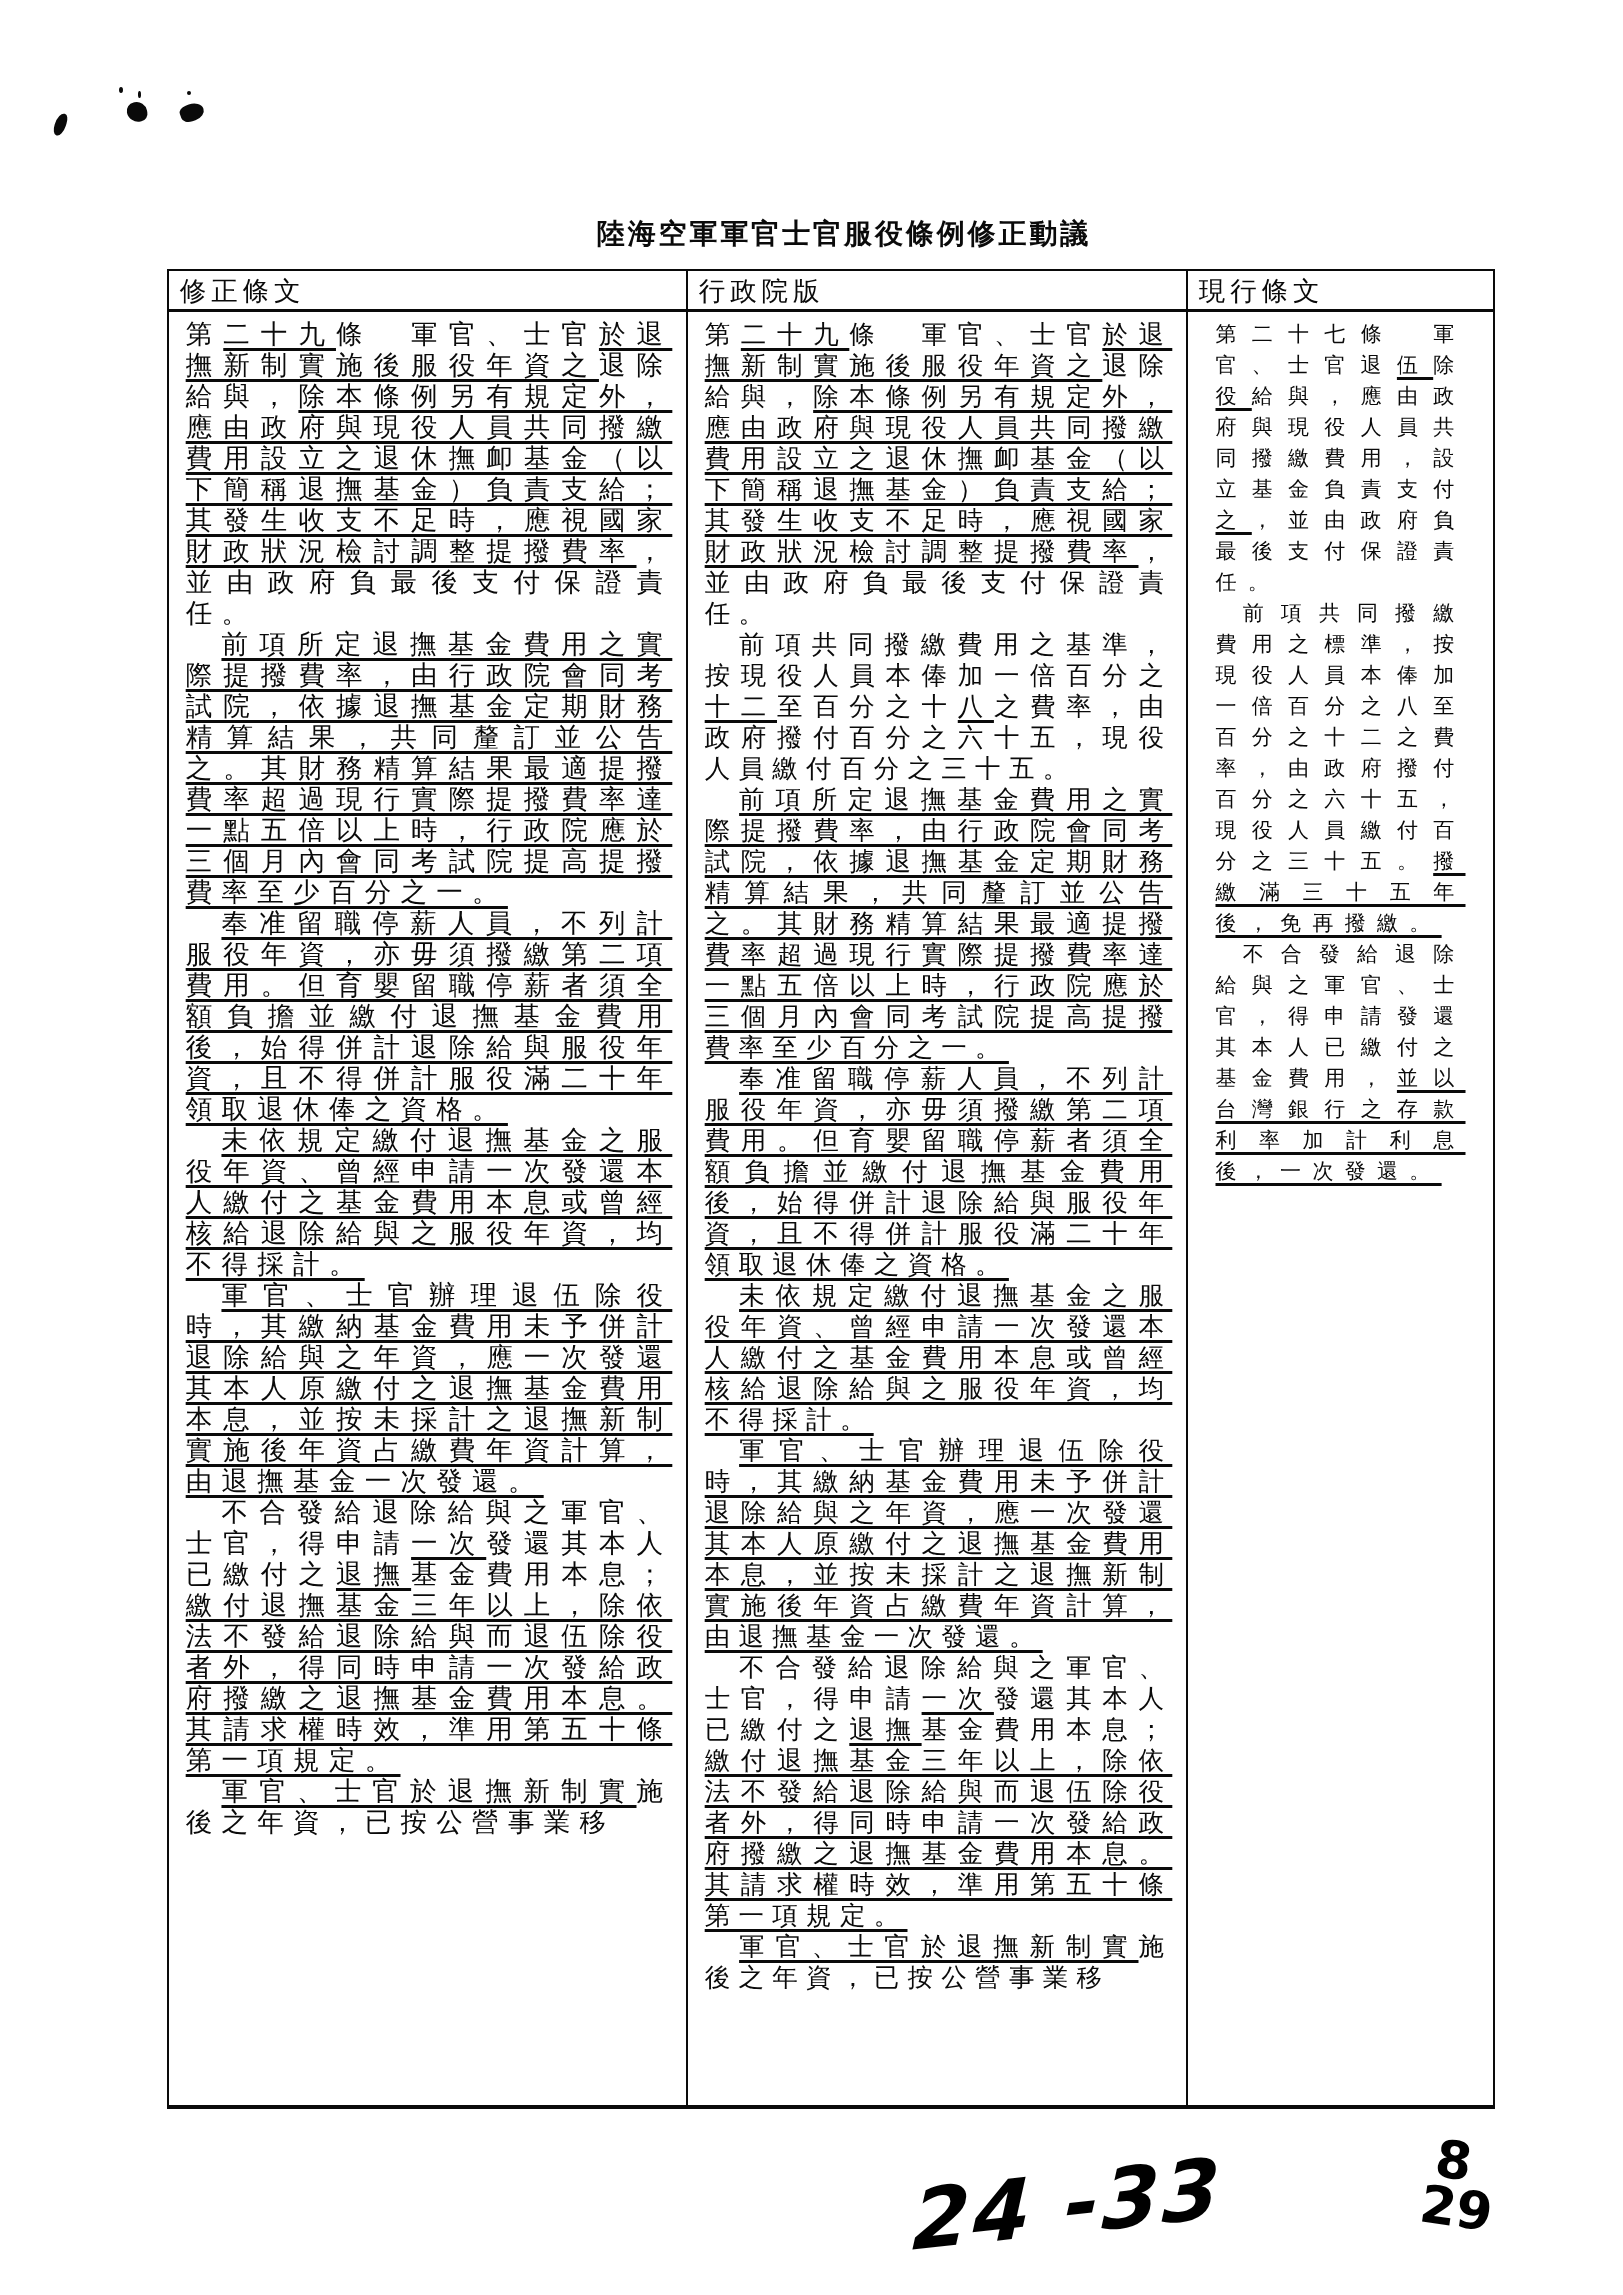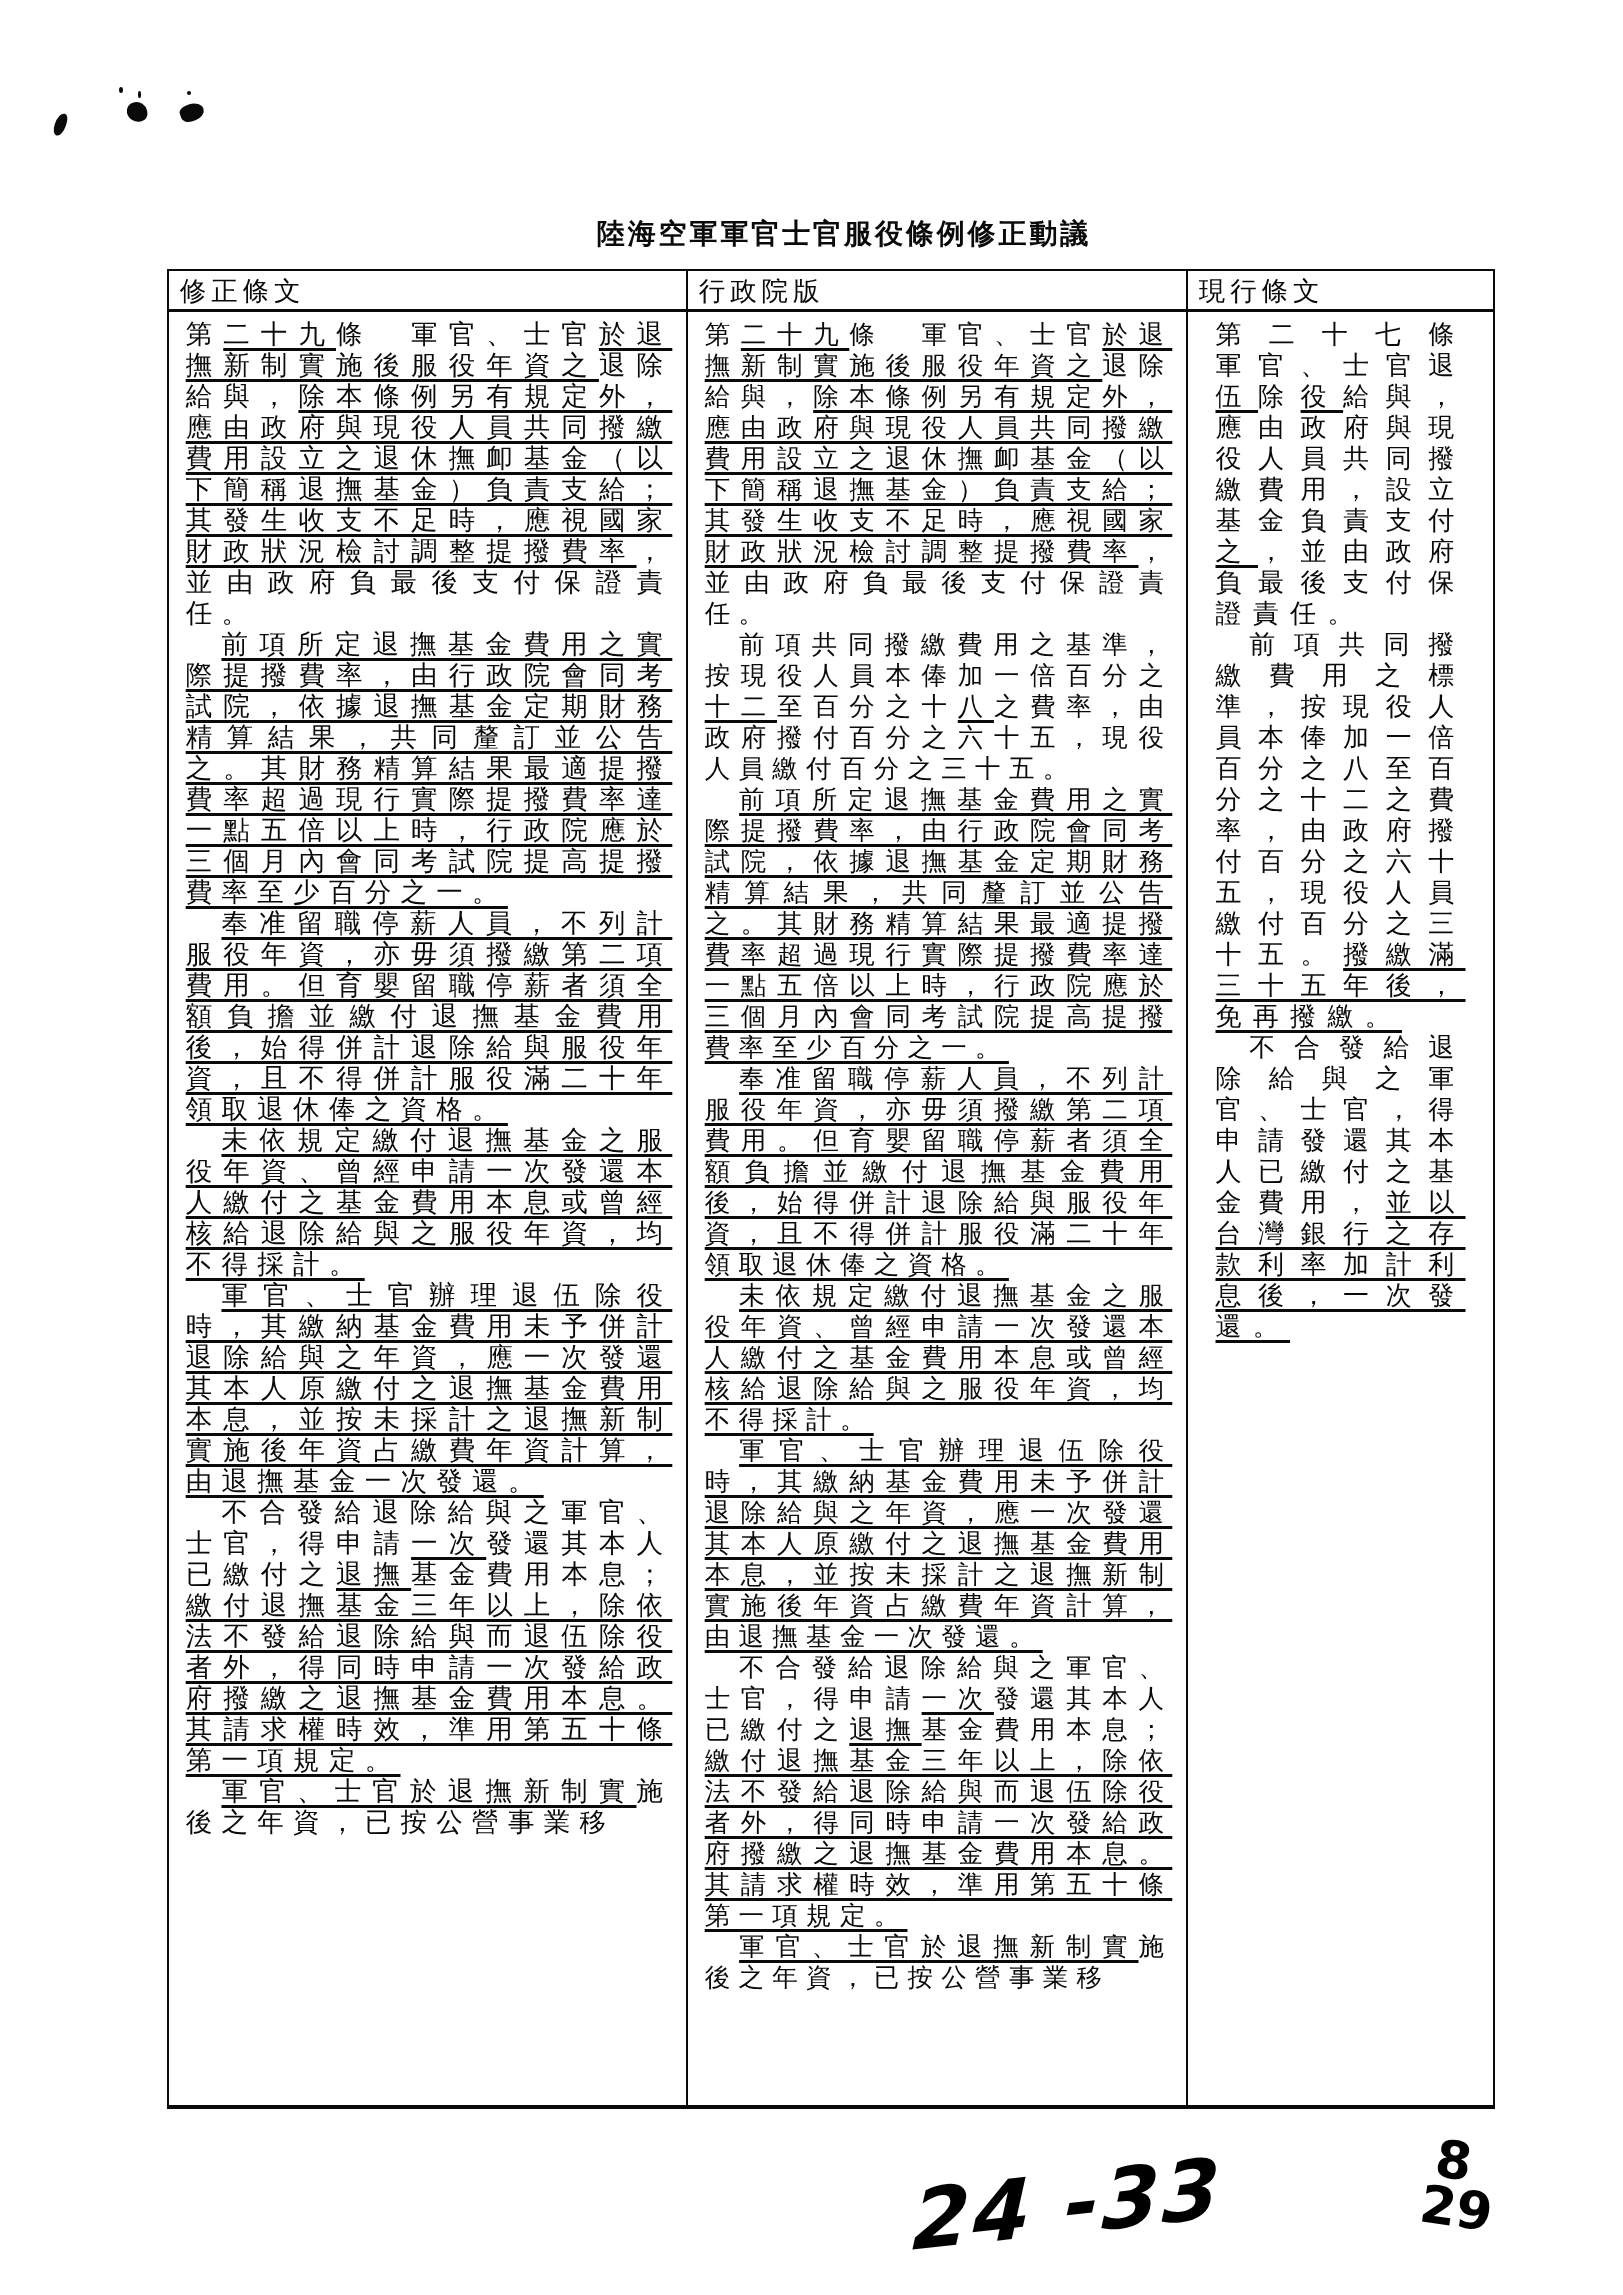--- a/index.html
+++ b/index.html
@@ -18,21 +18,21 @@
   .hcell:last-child,.cell:last-child{border-right:none;}
   .c1{width:519px;flex:0 0 auto;}
   .c2{width:500px;flex:0 0 auto;}
   .c3{flex:1 1 auto;}
   .cell{box-sizing:border-box;overflow:hidden;}
   .cell .inner{padding:6.9px 13.7px 0 16.7px;}
   .c3.cell .inner{padding:6.9px 27.5px 0 27.5px;}
   .cell p{margin:0;text-align:justify;text-justify:inter-character;}
   .c1.cell p{font-size:26.5px;line-height:31px;letter-spacing:9.3px;text-indent:1.35em;}
   .c2.cell p{font-size:25.5px;line-height:31px;letter-spacing:8.3px;text-indent:1.35em;}
-  .c3.cell p{font-size:26px;line-height:31px;letter-spacing:11.3px;text-indent:1.3em;}
+  .c3.cell p{font-size:21px;line-height:31px;letter-spacing:11.3px;text-indent:1.3em;}
   .cell p.first{text-indent:0;}
   .cell span.u{text-decoration:underline;text-decoration-thickness:2.5px;text-underline-offset:5.4px;}
   
   .hw{position:absolute;font-family:"DejaVu Sans","Liberation Sans",sans-serif;
       font-weight:bold;color:#000;}
   .hw-center{left:912px;top:2156px;font-size:83px;font-style:italic;
              transform:rotate(-6deg) skewX(-8deg);letter-spacing:2.9px;}
   .hw-right{left:1432px;top:2139px;font-size:52px;line-height:47px;
             transform:rotate(8deg);text-align:left;}
   .hw-right .r2{display:block;margin-left:-8.8px;}

